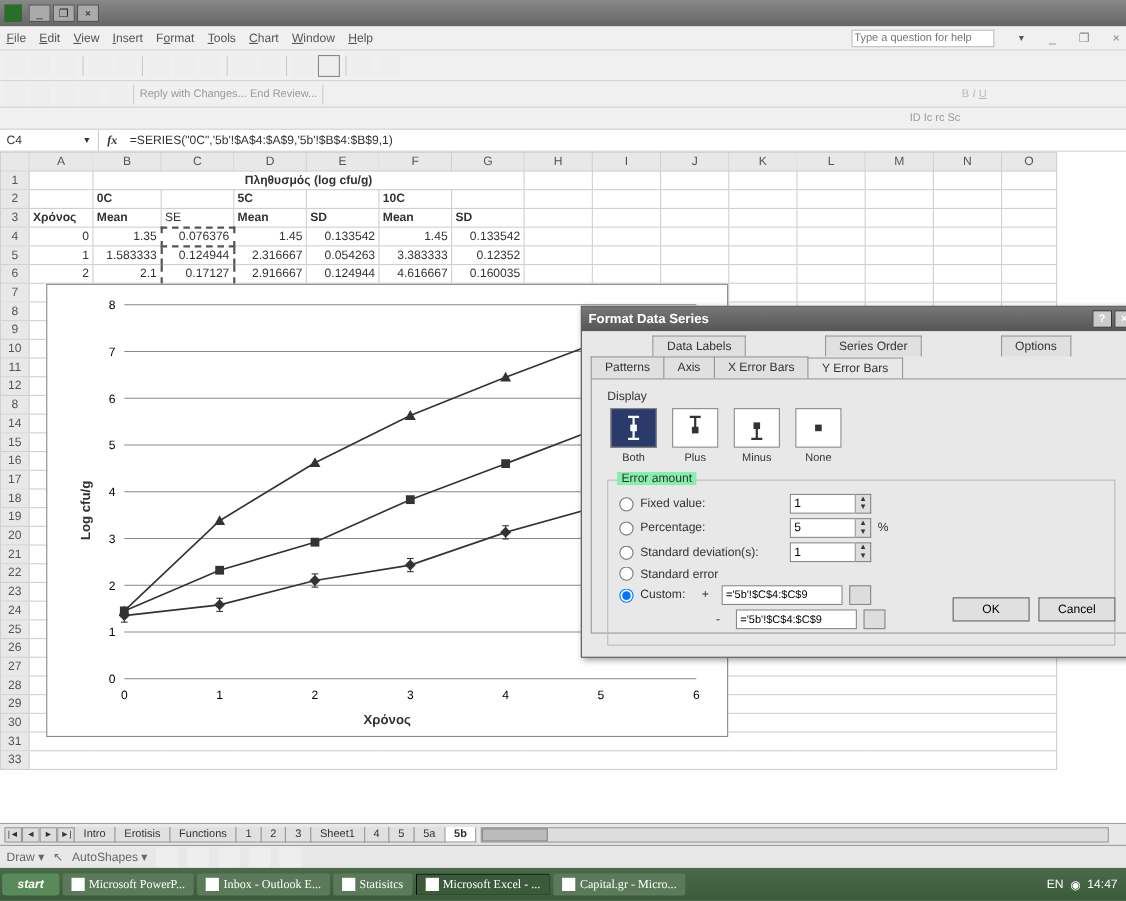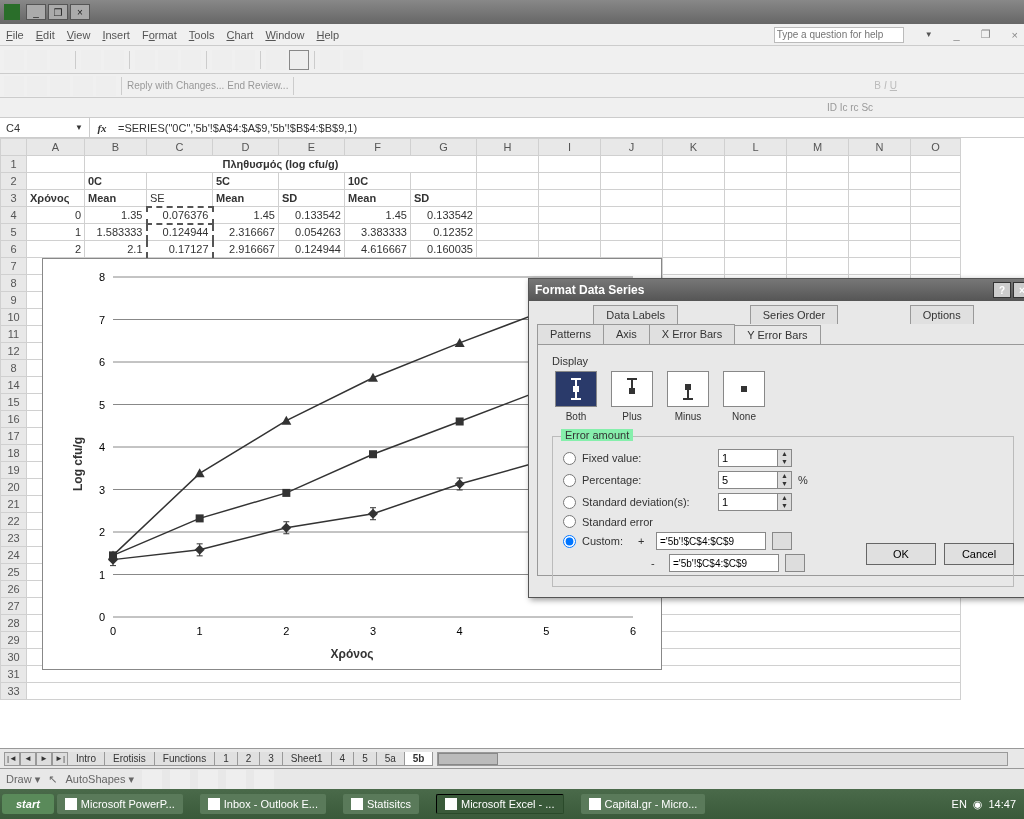--- a/index.html
+++ b/index.html
@@ -658,21 +658,21 @@
   <span class="tbtn"></span>
 </div>
 
 <div class="statusbar">
   <span>Point</span>
   <span class="right">NUM</span>
 </div>
 
 <div class="taskbar">
   <div class="start"><span>start</span></div>
-  <div id="tasks" style="display:flex;gap:17px;">
+  <div id="tasks" style="display:flex;gap:3px;font-family:Liberation Serif, serif;">
       <div class="titem">
         <span style="width:12px;height:12px;background:#fff;display:inline-block;"></span>
         <span>Microsoft PowerP...</span>
       </div>
       <div class="titem">
         <span style="width:12px;height:12px;background:#fff;display:inline-block;"></span>
         <span>Inbox - Outlook E...</span>
       </div>
       <div class="titem">
         <span style="width:12px;height:12px;background:#fff;display:inline-block;"></span>

